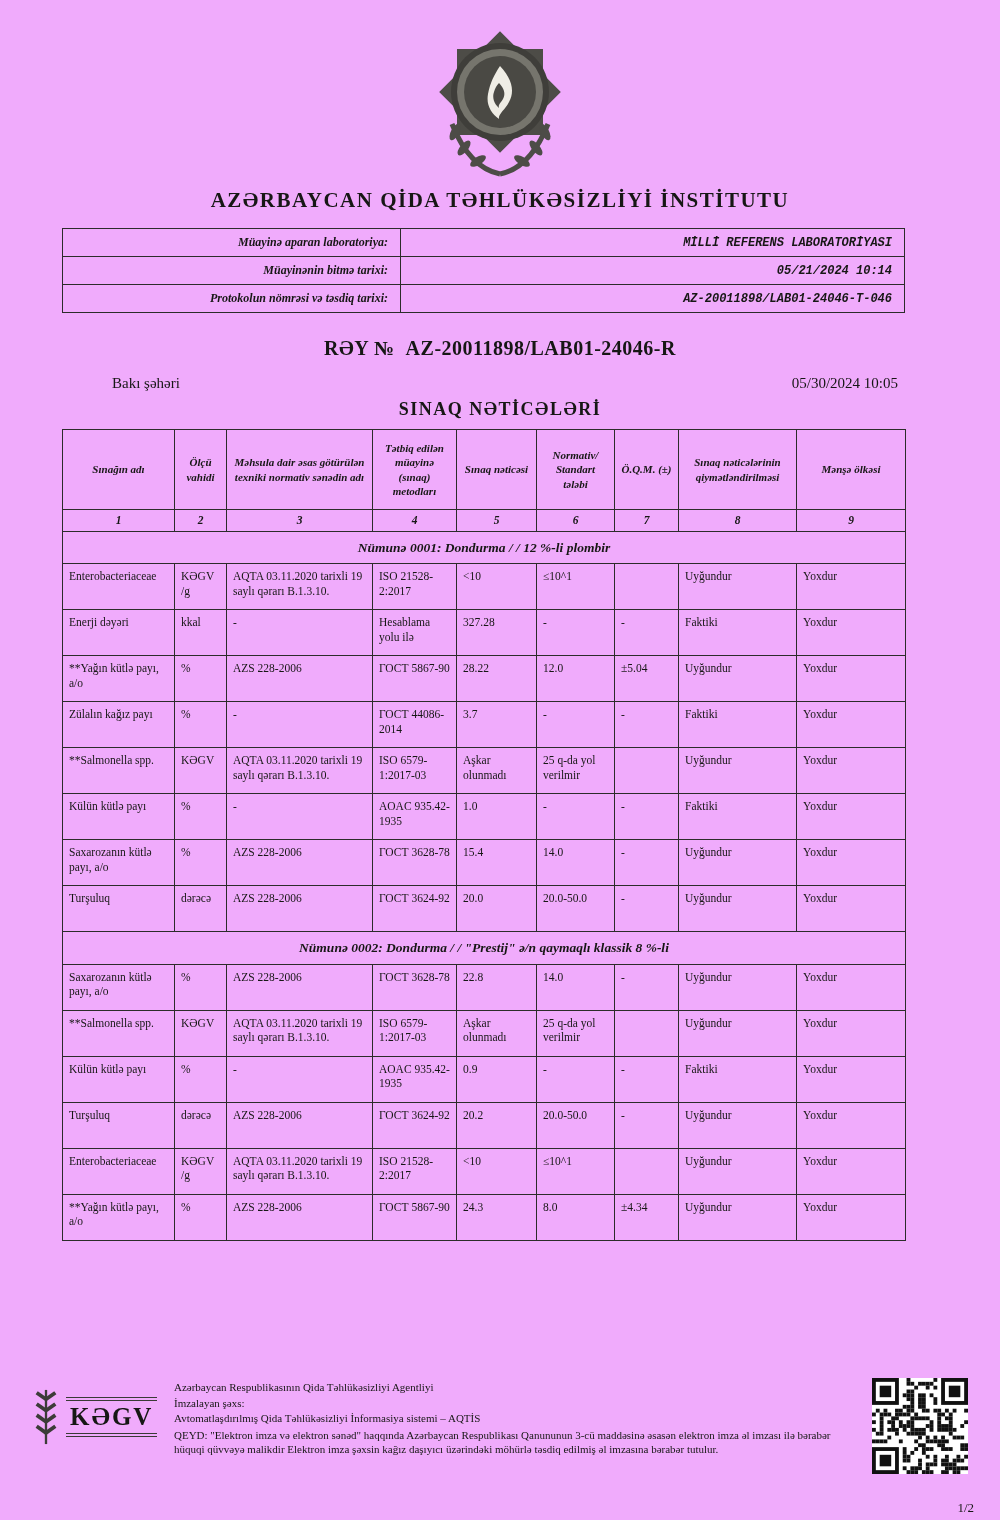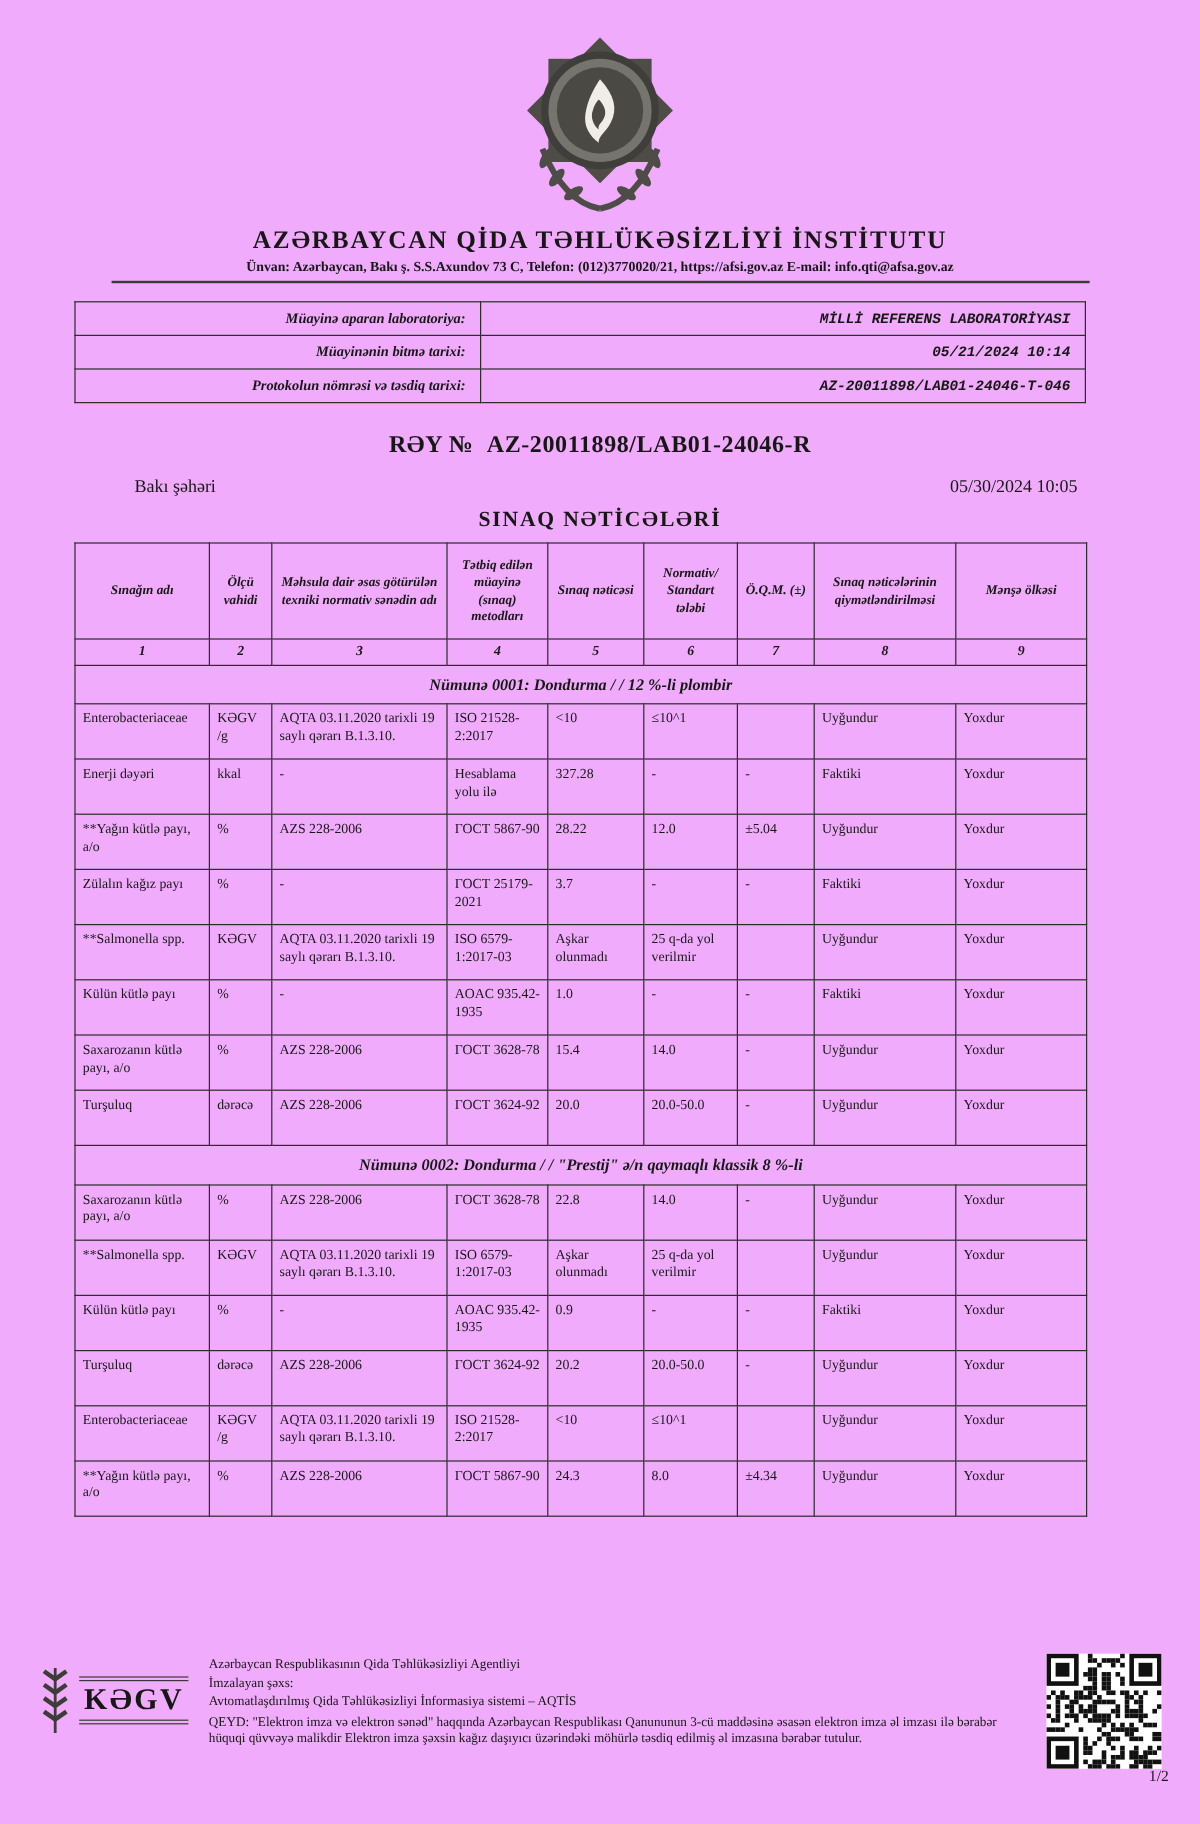--- a/index.html
+++ b/index.html
@@ -31,21 +31,21 @@
   .results-table tbody td { height:46px; }
 
   .footer { position:absolute; left:32px; right:32px; bottom:46px; display:flex; align-items:flex-start; gap:14px; }
   .aqtis { display:flex; align-items:center; gap:6px; width:128px; flex:none; padding-top:6px; }
   .aqtis-text { display:inline-block; font-weight:bold; font-size:25px; letter-spacing:2px;
                 border-top:4px double #3a3a36; border-bottom:4px double #3a3a36; padding:2px 4px; }
   .footer-text { flex:1; font-size:11px; line-height:1.32; padding-top:2px; }
   .footer-text p { margin:0 0 1px 0; }
   .footer-text .note { margin-top:2px; }
   .qr { width:96px; height:96px; flex:none; background:#fff; }
-  .page-num { position:absolute; right:26px; bottom:32px; font-size:13px; }
+  .page-num { position:absolute; right:26px; bottom:4px; font-size:13px; }
 </style>
 </head>
 <body>
 
 <div class="sheet">
 
   <div class="emblem-wrap">
     <svg width="128" height="150" viewBox="0 0 128 150" aria-hidden="true">
       <g transform="translate(64,62)">
         <g fill="#4d4c47">
@@ -67,21 +67,20 @@
         <ellipse cx="28" cy="118" rx="4" ry="9" transform="rotate(40 28 118)"></ellipse>
         <ellipse cx="42" cy="131" rx="4" ry="9" transform="rotate(58 42 131)"></ellipse>
         <ellipse cx="109" cy="102" rx="4" ry="9" transform="rotate(-28 109 102)"></ellipse>
         <ellipse cx="100" cy="118" rx="4" ry="9" transform="rotate(-40 100 118)"></ellipse>
         <ellipse cx="86" cy="131" rx="4" ry="9" transform="rotate(-58 86 131)"></ellipse>
       </g>
     </svg>
   </div>
 
   <div class="inst-title">AZƏRBAYCAN  QİDA  TƏHLÜKƏSİZLİYİ  İNSTİTUTU</div>
-  <div class="address">Ünvan: Azərbaycan, Bakı ş. S.S.Axundov 73 C, Telefon: (012)3770020/21, https://afsi.gov.az E-mail: info.qti@afsa.gov.az</div>
 
   <table class="info-table">
     <tbody>
       <tr>
         <td class="lbl">Müayinə aparan laboratoriya:</td>
         <td class="val">MİLLİ REFERENS LABORATORİYASI</td>
       </tr>
       <tr>
         <td class="lbl">Müayinənin bitmə tarixi:</td>
         <td class="val">05/21/2024 10:14</td>
@@ -174,21 +173,21 @@
           <td>28.22</td>
           <td>12.0</td>
           <td>±5.04</td>
           <td>Uyğundur</td>
           <td>Yoxdur</td>
         </tr>
         <tr>
           <td>Zülalın kağız payı</td>
           <td>%</td>
           <td>-</td>
-          <td>ГОСТ 25179-2021</td>
+          <td>ГОСТ 44086-2014</td>
           <td>3.7</td>
           <td>-</td>
           <td>-</td>
           <td>Faktiki</td>
           <td>Yoxdur</td>
         </tr>
         <tr>
           <td>**Salmonella spp.</td>
           <td>KƏGV</td>
           <td>AQTA 03.11.2020 tarixli 19 saylı qərarı B.1.3.10.</td>

